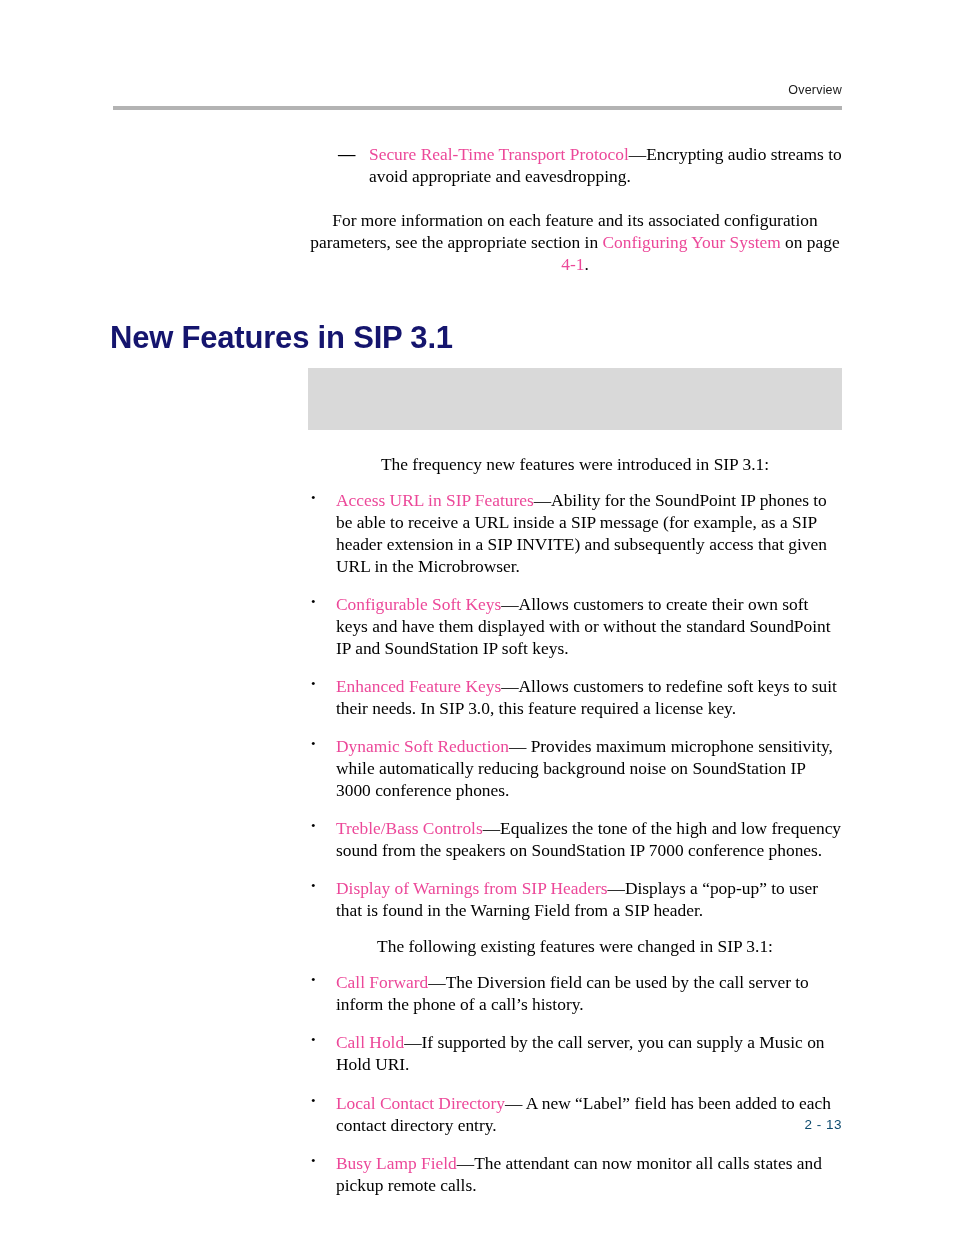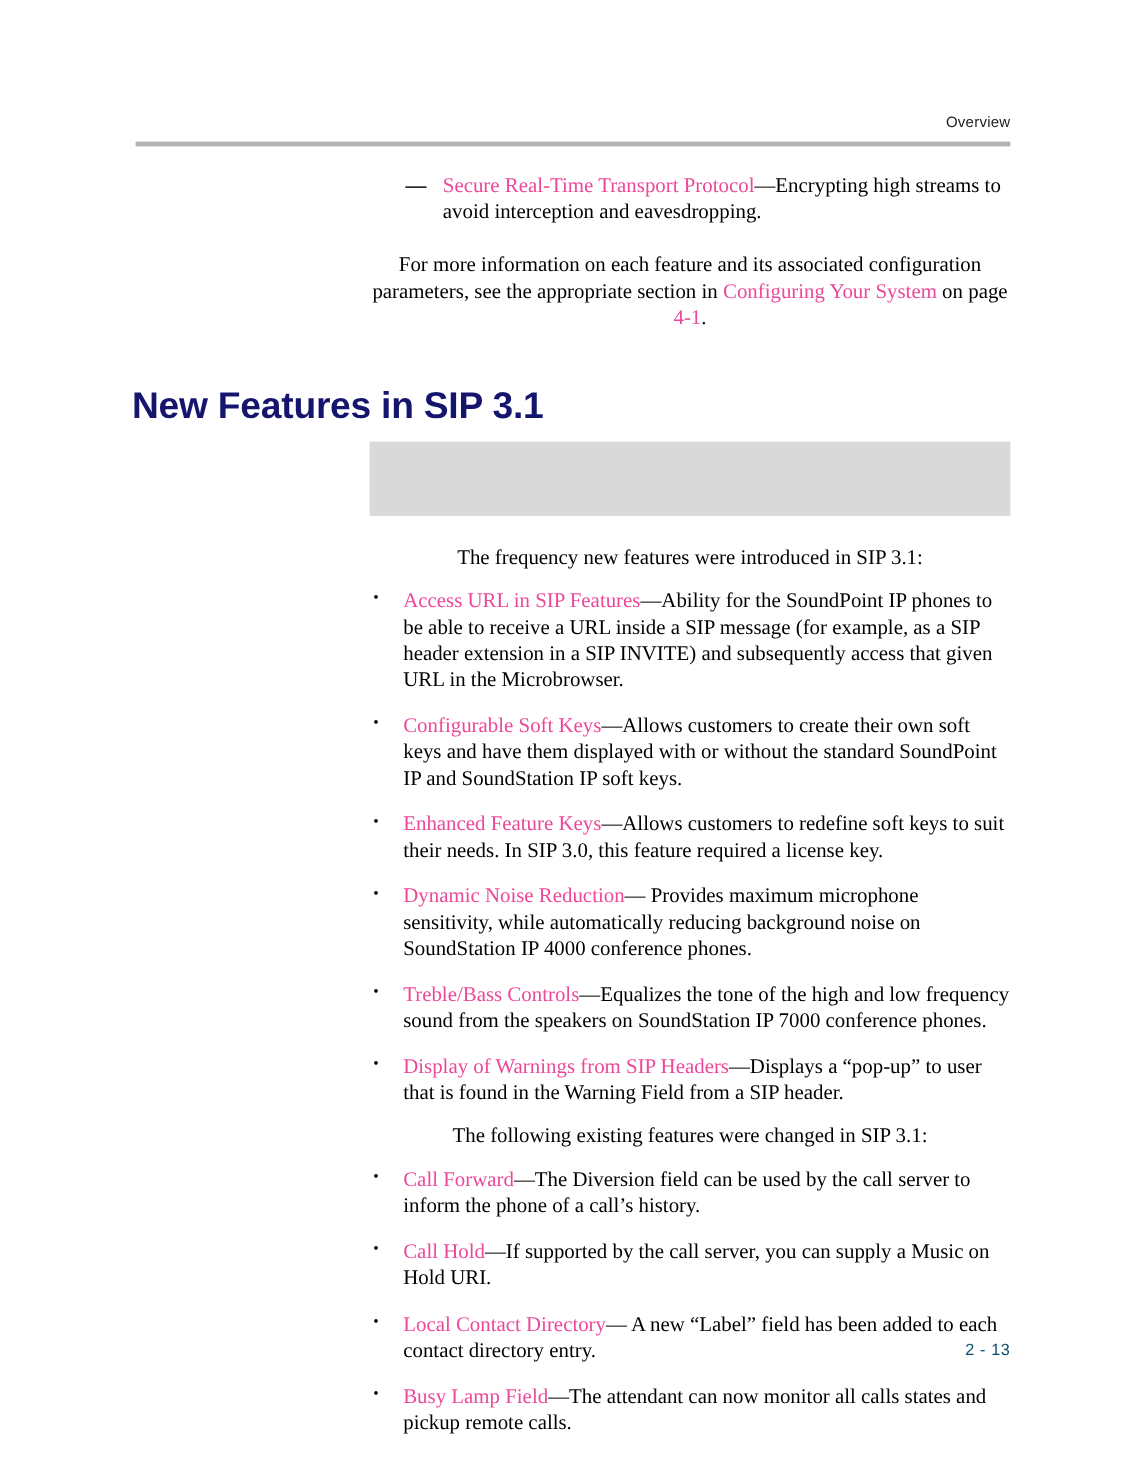--- a/index.html
+++ b/index.html
@@ -19,21 +19,21 @@
 
   .page {
     position: absolute;
     inset: 0;
   }
 
   
   .page-header {
     position: absolute;
     left: 113px;
-    top: 96px;
+    top: 84px;
     width: 729px;
   }
   .header-label {
     font-family: "Liberation Sans", "DejaVu Sans", sans-serif;
     font-size: 12.5px;
     color: #1a1a1a;
     text-align: right;
     letter-spacing: 0.2px;
     line-height: 1.1;
   }
@@ -146,21 +146,21 @@
 <div class="page">
 
   <div class="page-header">
     <div class="header-label">Overview</div>
     <div class="header-rule"></div>
   </div>
 
   <div class="content">
 
     <div class="dash-item">
-      <span class="dash-marker">—</span><span class="xref">Secure Real-Time Transport Protocol</span><span>—</span><span>Encrypting high streams to avoid interception and eavesdropping.</span>
+      <span class="dash-marker">—</span><span class="xref">Secure Real-Time Transport Protocol</span><span>—</span><span>Encrypting audio streams to avoid appropriate and eavesdropping.</span>
     </div>
 
     <div class="para-spacer-lg"></div>
 
     <p class="body-text"><span>For more information on each feature and its associated configuration parameters, see the appropriate section in </span><span class="xref">Configuring Your System</span><span> on page </span><span class="xref">4-1</span><span>.</span></p>
   </div>
 
   <h1 class="section-heading">New Features in SIP 3.1</h1>
 
   <div class="note-box"></div>
@@ -175,21 +175,21 @@
       <li>
         <span class="bullet-marker">•</span><span class="xref">Access URL in SIP Features</span><span>—</span><span>Ability for the SoundPoint IP phones to be able to receive a URL inside a SIP message (for example, as a SIP header extension in a SIP INVITE) and subsequently access that given URL in the Microbrowser.</span>
       </li>
       <li>
         <span class="bullet-marker">•</span><span class="xref">Configurable Soft Keys</span><span>—</span><span>Allows customers to create their own soft keys and have them displayed with or without the standard SoundPoint IP and SoundStation IP soft keys.</span>
       </li>
       <li>
         <span class="bullet-marker">•</span><span class="xref">Enhanced Feature Keys</span><span>—</span><span>Allows customers to redefine soft keys to suit their needs. In SIP 3.0, this feature required a license key.</span>
       </li>
       <li>
-        <span class="bullet-marker">•</span><span class="xref">Dynamic Noise Reduction</span><span>—</span><span> Provides maximum microphone sensitivity, while automatically reducing background noise on SoundStation IP 4000 conference phones.</span>
+        <span class="bullet-marker">•</span><span class="xref">Dynamic Soft Reduction</span><span>—</span><span> Provides maximum microphone sensitivity, while automatically reducing background noise on SoundStation IP 3000 conference phones.</span>
       </li>
       <li>
         <span class="bullet-marker">•</span><span class="xref">Treble/Bass Controls</span><span>—</span><span>Equalizes the tone of the high and low frequency sound from the speakers on SoundStation IP 7000 conference phones.</span>
       </li>
       <li>
         <span class="bullet-marker">•</span><span class="xref">Display of Warnings from SIP Headers</span><span>—</span><span>Displays a “pop-up” to user that is found in the Warning Field from a SIP header.</span>
       </li>
     </ul>
 
     <div class="para-spacer-sm"></div>

